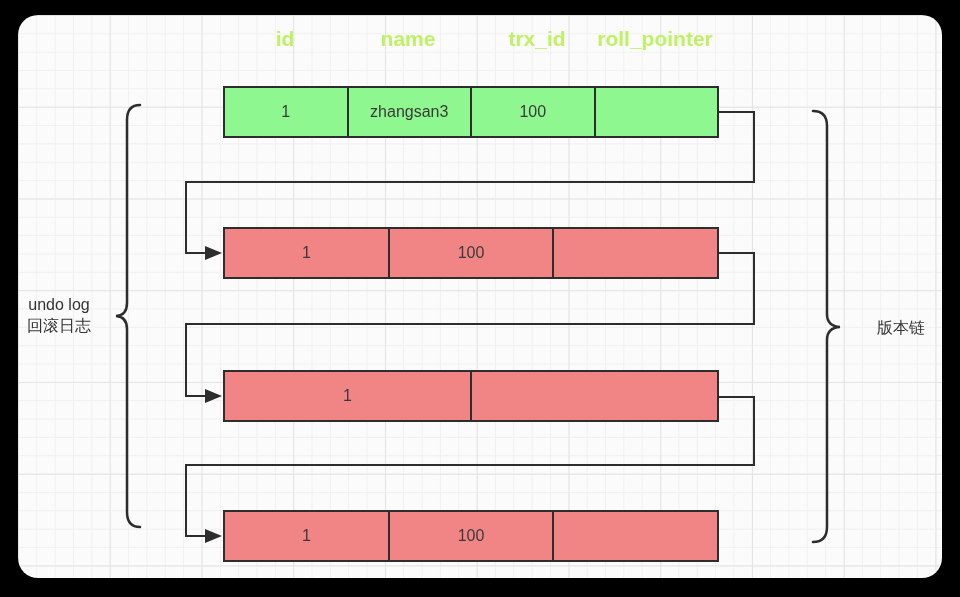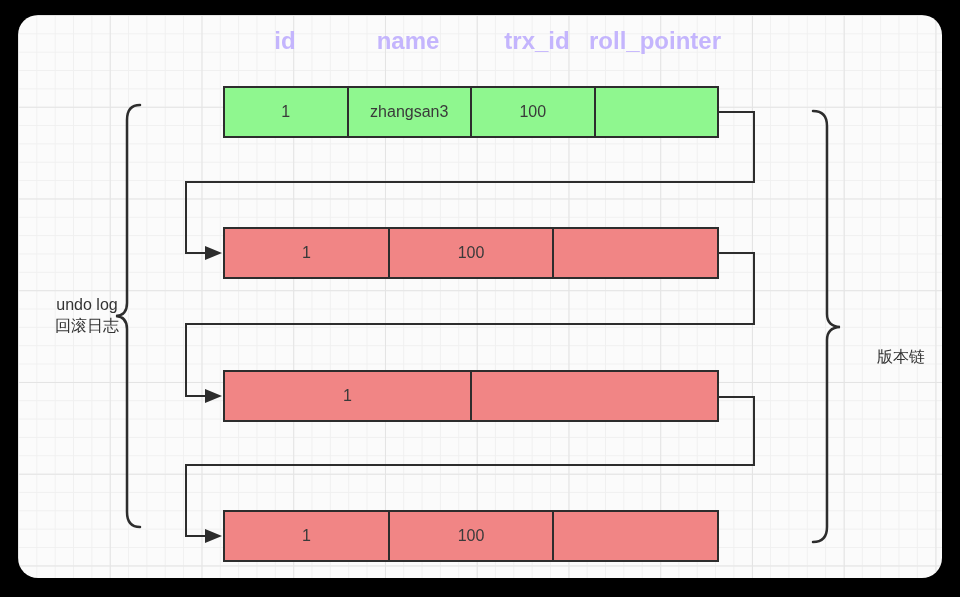--- a/index.html
+++ b/index.html
@@ -16,39 +16,39 @@
       linear-gradient(#e4e4e4 1px, transparent 1px),
       linear-gradient(90deg, #e4e4e4 1px, transparent 1px),
       linear-gradient(#f0f0f0 1px, transparent 1px),
       linear-gradient(90deg, #f0f0f0 1px, transparent 1px);
     background-size:91.75px 91.75px, 91.75px 91.75px, 18.35px 18.35px, 18.35px 18.35px;
     border-radius:20px;
   }
   .overlay{position:absolute;left:0;top:0;width:960px;height:597px;pointer-events:none;}
   .col-header{
     position:absolute;top:27px;transform:translateX(-50%);
-    font-size:24px;font-weight:bold;color:#c4b5fd;white-space:nowrap;
+    font-size:21px;font-weight:bold;color:#bef264;white-space:nowrap;
   }
   .row{
     position:absolute;left:223px;width:496px;height:52px;
     display:flex;box-sizing:border-box;
     border:2px solid #2d2d2d;
   }
   .cell{
     flex:1 1 25%;display:flex;align-items:center;justify-content:center;
     font-size:16px;color:#3a3a3a;border-right:2px solid #2d2d2d;
     overflow:hidden;white-space:nowrap;
   }
   .cell:last-child{border-right:none;}
   .side-label{
     position:absolute;color:#333;font-size:16px;line-height:1.32;
     text-align:center;white-space:nowrap;
   }
-  .label-left{left:20px;top:294px;width:78px;margin-left:28px;}
-  .label-right{left:877px;top:317px;margin-top:29px;}
+  .label-left{left:20px;top:294px;width:78px;}
+  .label-right{left:877px;top:317px;}
 </style>
 </head>
 <body>
 
 <div class="canvas"></div>
 
 <svg class="overlay" viewBox="0 0 960 597">
   <g fill="none" stroke-width="2" style="stroke: rgb(45, 45, 45);">
     <path d="M718,112 H754 V182 H186 V253 H205"></path>
     <path d="M718,253 H754 V324 H186 V396 H205"></path>

